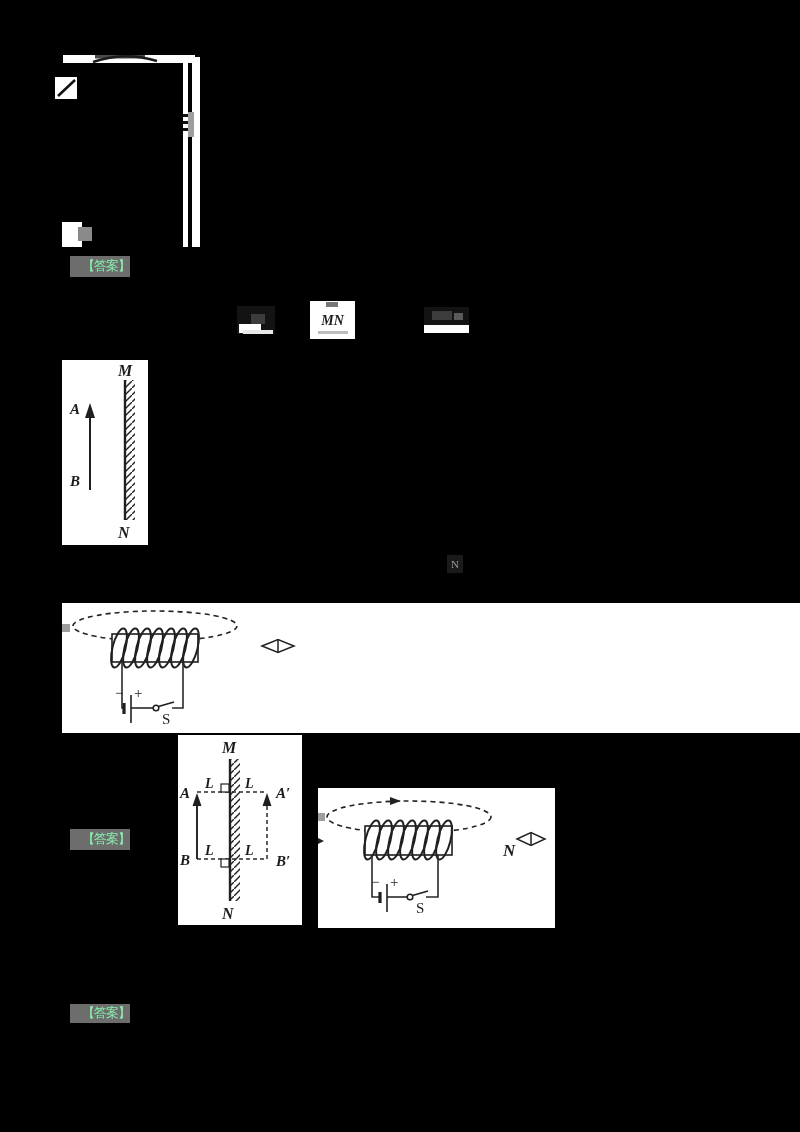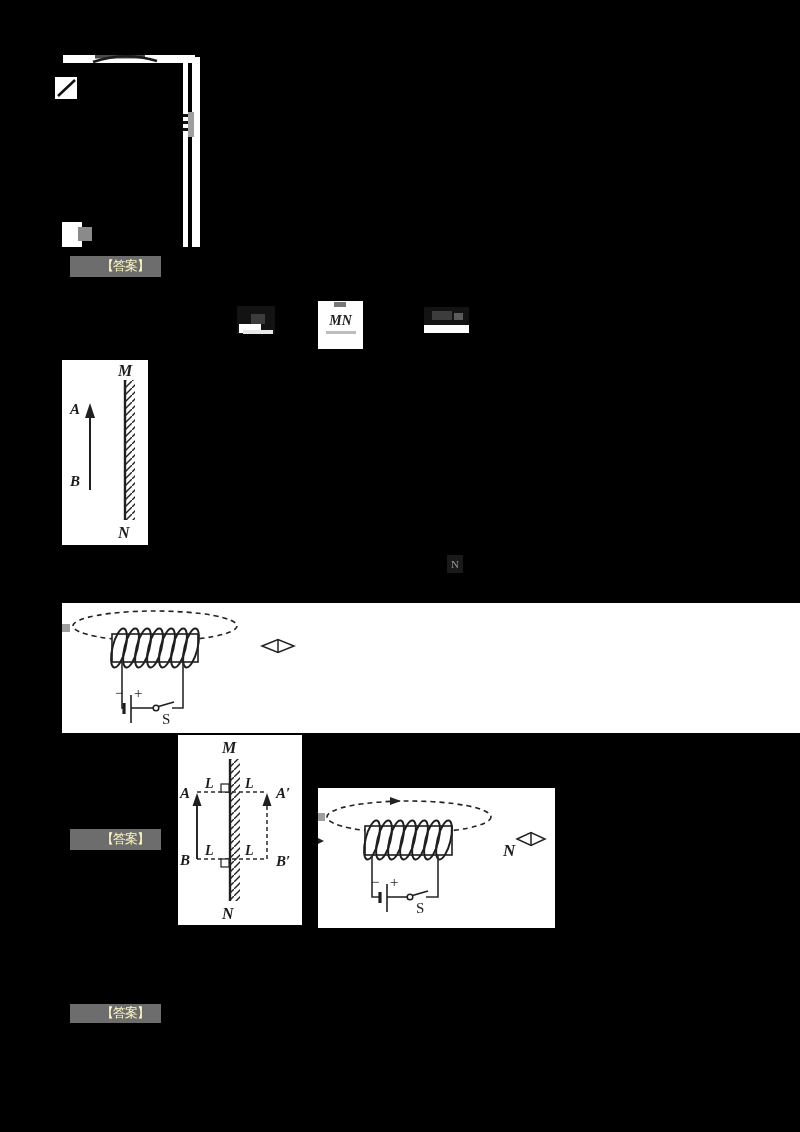--- a/index.html
+++ b/index.html
@@ -4,24 +4,24 @@
 <style>
   html,body{margin:0;padding:0;}
   body{
     width:800px;height:1132px;position:relative;overflow:hidden;
     background:#000000;
     font-family:"Liberation Sans","DejaVu Sans",sans-serif;
   }
   .abs{position:absolute;}
   .figbox{position:absolute;background:#ffffff;}
   .answer-label{
-    position:absolute;background:#6d6d6d;color:#fef9c3;
-    font-size:13px;line-height:20px;text-align:left;
+    position:absolute;background:#6d6d6d;color:#86efac;
+    font-size:13px;line-height:20px;text-align:right;
     font-family:"Liberation Sans","DejaVu Sans",sans-serif;
-    letter-spacing:-1px;white-space:nowrap;overflow:hidden;padding-left:31px;
+    letter-spacing:-1px;white-space:nowrap;overflow:hidden;
   }
   .inline-dark{position:absolute;background:#131313;overflow:hidden;}
   .inline-white{position:absolute;background:#ffffff;overflow:hidden;}
   .mn-text{
     width:100%;text-align:center;margin-top:12px;
     font-family:"Liberation Serif","DejaVu Serif",serif;
     font-style:italic;font-weight:700;font-size:14px;color:#1c1c1c;
   }
   .tiny-n{
     position:absolute;background:#1a1a1a;color:#9a9a9a;
@@ -65,21 +65,21 @@
 </svg>
 
 <div class="answer-label" style="left:70px;top:256px;width:60px;height:21px;">【答案】</div>
 
 <div class="inline-dark" style="left:237px;top:306px;width:38px;height:28px;">
   <div class="abs" style="left:2px;top:18px;width:22px;height:9px;background:#ffffff;"></div>
   <div class="abs" style="left:6px;top:24px;width:30px;height:4px;background:#e8e8e8;"></div>
   <div class="abs" style="left:14px;top:8px;width:14px;height:10px;background:#3c3c3c;"></div>
 </div>
 
-<div class="inline-white" style="left:318px;top:301px;width:45px;height:48px;">
+<div class="inline-white" style="left:310px;top:301px;width:45px;height:38px;">
   <div class="abs" style="left:16px;top:1px;width:12px;height:5px;background:#777777;"></div>
   <div class="mn-text">MN</div>
   <div class="abs" style="left:8px;top:30px;width:30px;height:3px;background:#bdbdbd;"></div>
 </div>
 
 <div class="inline-dark" style="left:424px;top:307px;width:45px;height:26px;">
   <div class="abs" style="left:8px;top:4px;width:20px;height:9px;background:#3c3c3c;"></div>
   <div class="abs" style="left:30px;top:6px;width:9px;height:7px;background:#5a5a5a;"></div>
   <div class="abs" style="left:0px;top:18px;width:45px;height:8px;background:#ffffff;"></div>
 </div>

